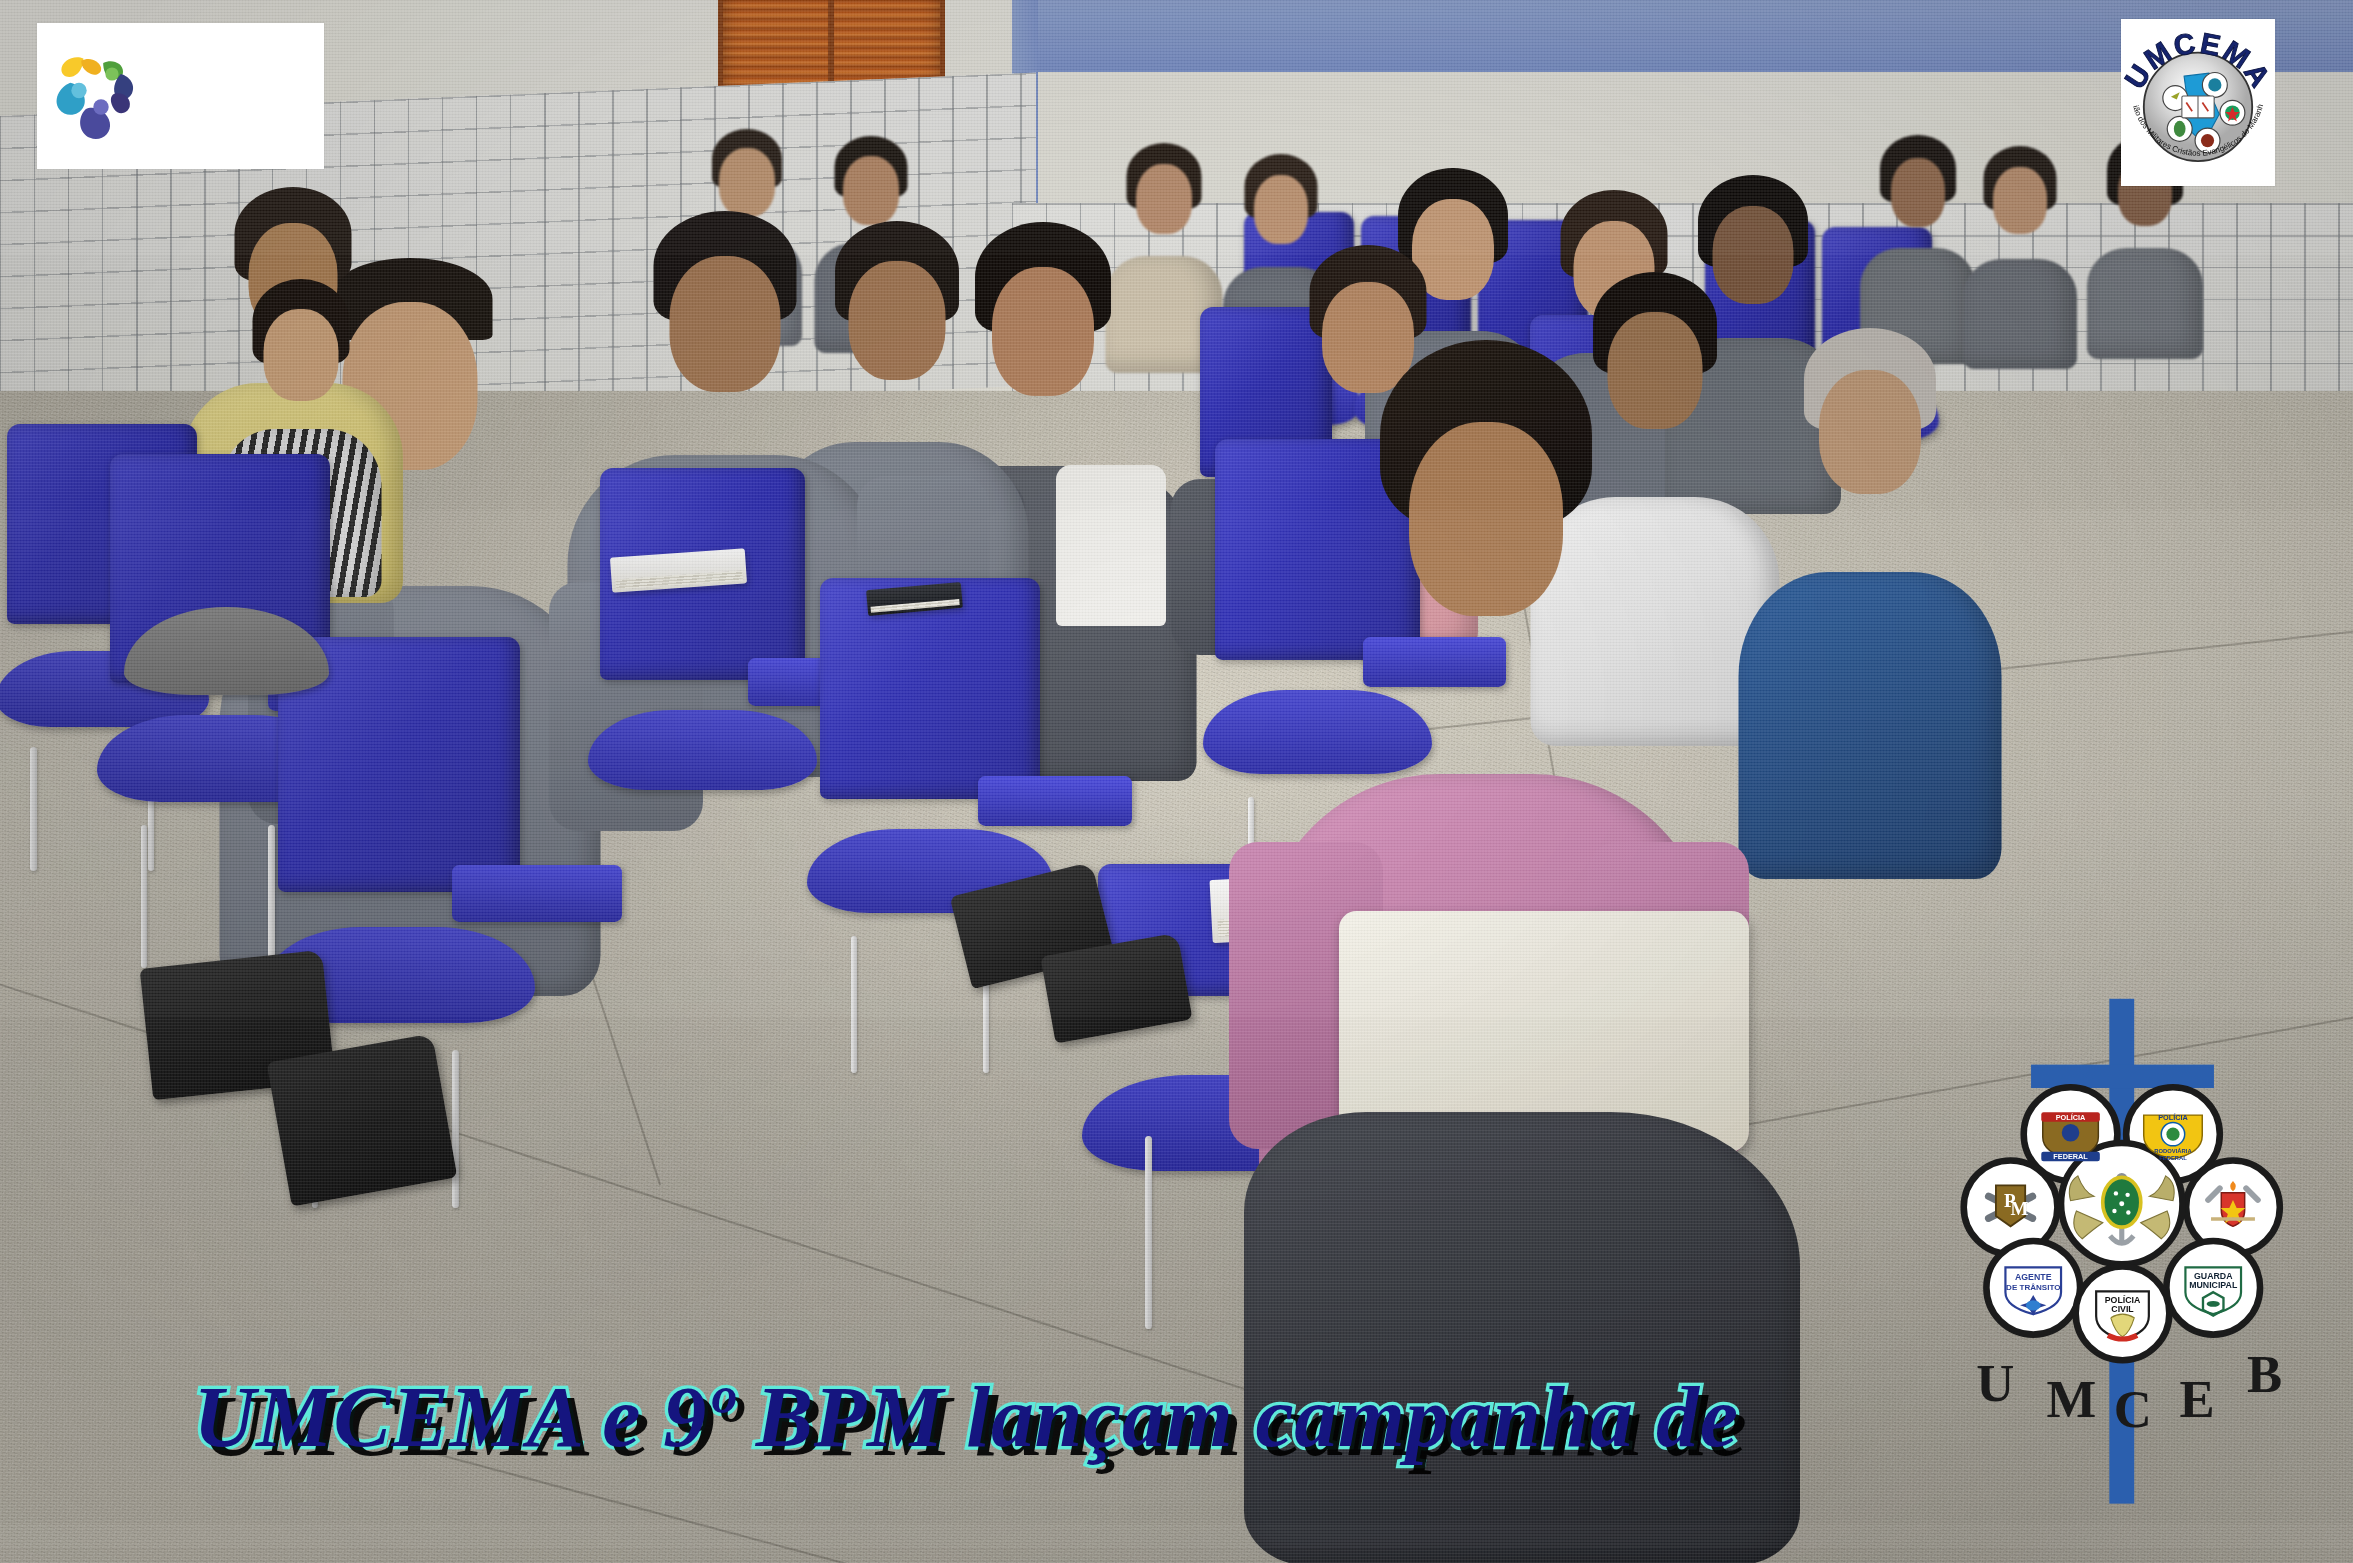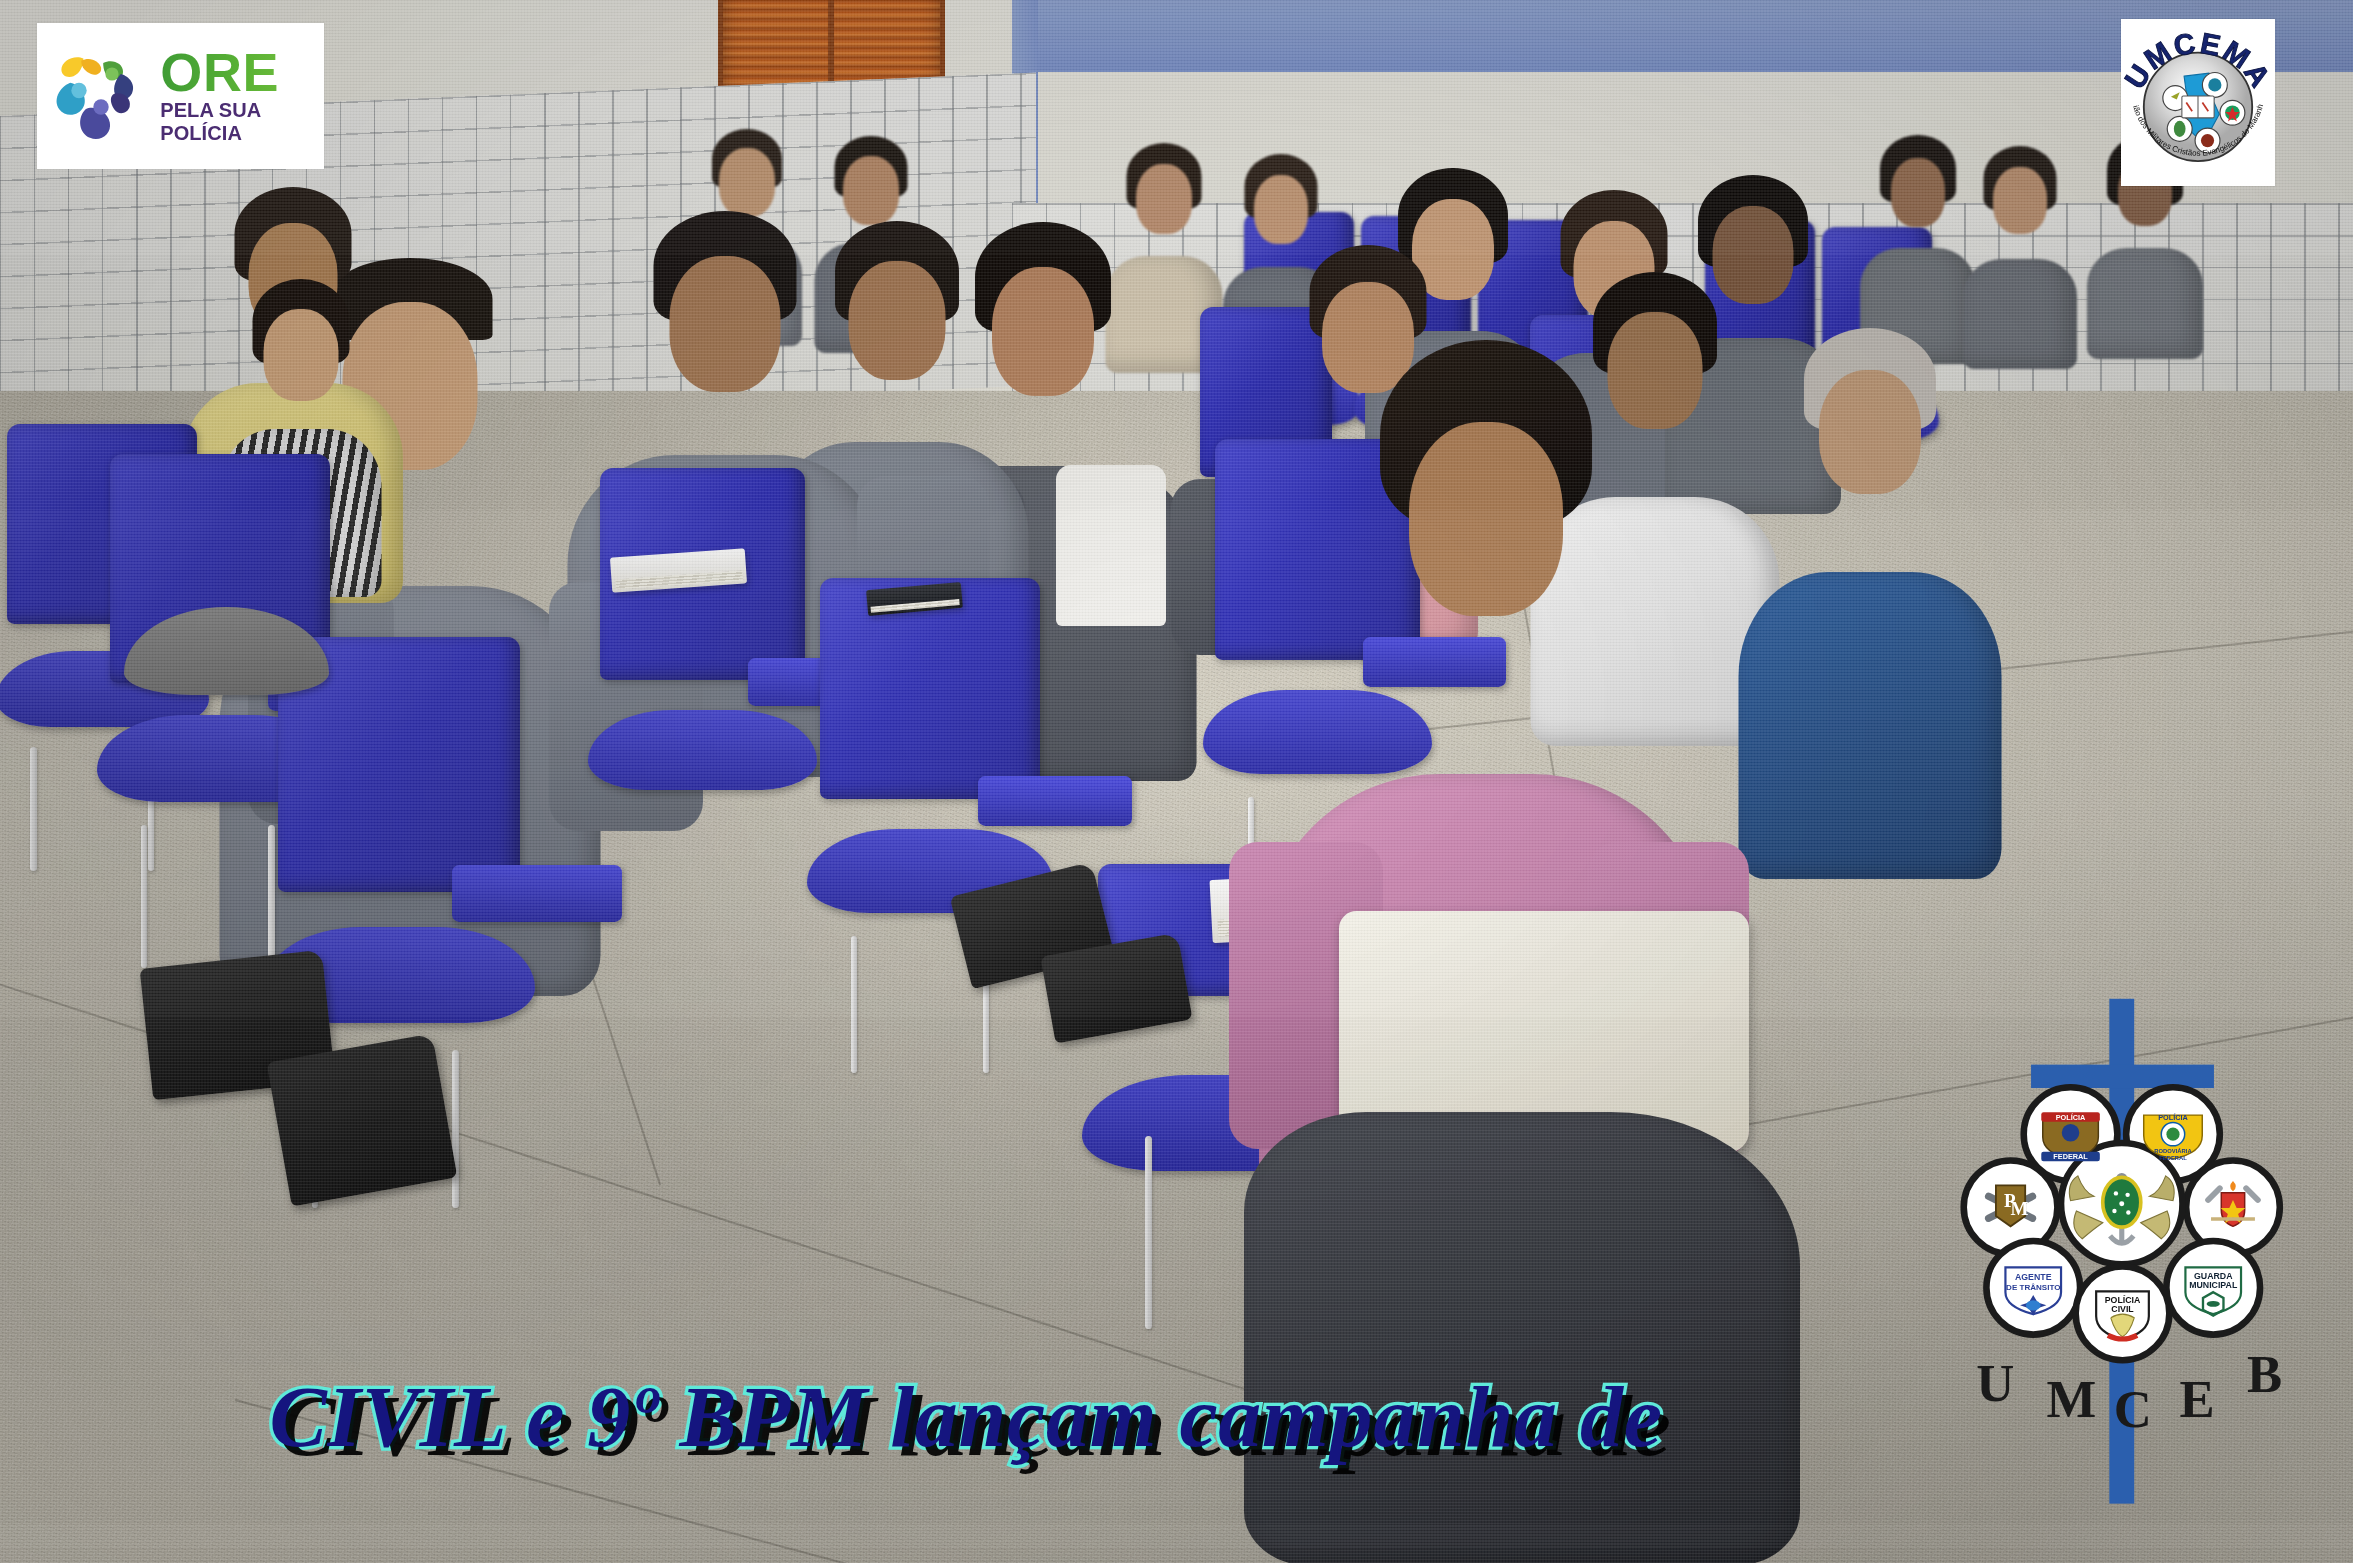--- a/index.html
+++ b/index.html
@@ -420,24 +420,20 @@
         <path d="M52 20 C60 16 70 20 70 28 C70 34 64 36 59 34 C54 32 52 26 52 20 Z" fill="#4f9f3c"></path>
         <path d="M68 30 C76 32 82 40 78 48 C75 54 68 54 64 50 C60 46 62 36 68 30 Z" fill="#35407f"></path>
         <circle cx="60" cy="30" r="6" fill="#7cc25a"></circle>
         <path d="M22 38 C12 42 6 54 12 62 C18 70 30 68 34 60 C38 52 32 40 22 38 Z" fill="#2f9fc7"></path>
         <circle cx="30" cy="45" r="7" fill="#63c0dd"></circle>
         <path d="M36 62 C28 70 30 84 40 88 C50 92 60 84 58 74 C56 64 44 58 36 62 Z" fill="#4a4a9c"></path>
         <circle cx="50" cy="60" r="7" fill="#6c6cc0"></circle>
         <path d="M62 48 C70 46 78 52 76 60 C74 66 66 68 62 62 C58 56 58 50 62 48 Z" fill="#3b3578"></path>
       </g>
     </svg>
-    <div id="ore-text">
-      <div class="ore-word">ORE</div>
-      <div class="ore-sub">PELA SUA POLÍCIA</div>
-    </div>
   </div>
 
   <div id="umcema-logo" class="logo-box">
     <svg viewBox="0 0 210 228">
       <defs>
         <path id="umcArcTop" d="M 22 118 A 84 84 0 0 1 188 118"></path>
         <path id="umcArcBot" d="M 16 118 A 92 92 0 0 0 194 118"></path>
         <radialGradient id="silver" cx="45%" cy="35%">
           <stop offset="0%" stop-color="#ffffff"></stop>
           <stop offset="55%" stop-color="#dadada"></stop>
@@ -572,18 +568,18 @@
         <text x="100" y="570">U</text>
         <text x="196" y="592">M</text>
         <text x="288" y="605">C</text>
         <text x="378" y="592">E</text>
         <text x="470" y="558">B</text>
       </g>
     </svg>
   </div>
 
   <div id="caption">
-    <span class="line line1">CIVIL e 9º BPM lançam campanha de</span>
+    <span class="line line1">UMCEMA e 9º BPM lançam campanha de</span>
     
   </div>
 
 </div>
 
 
 </body></html>

